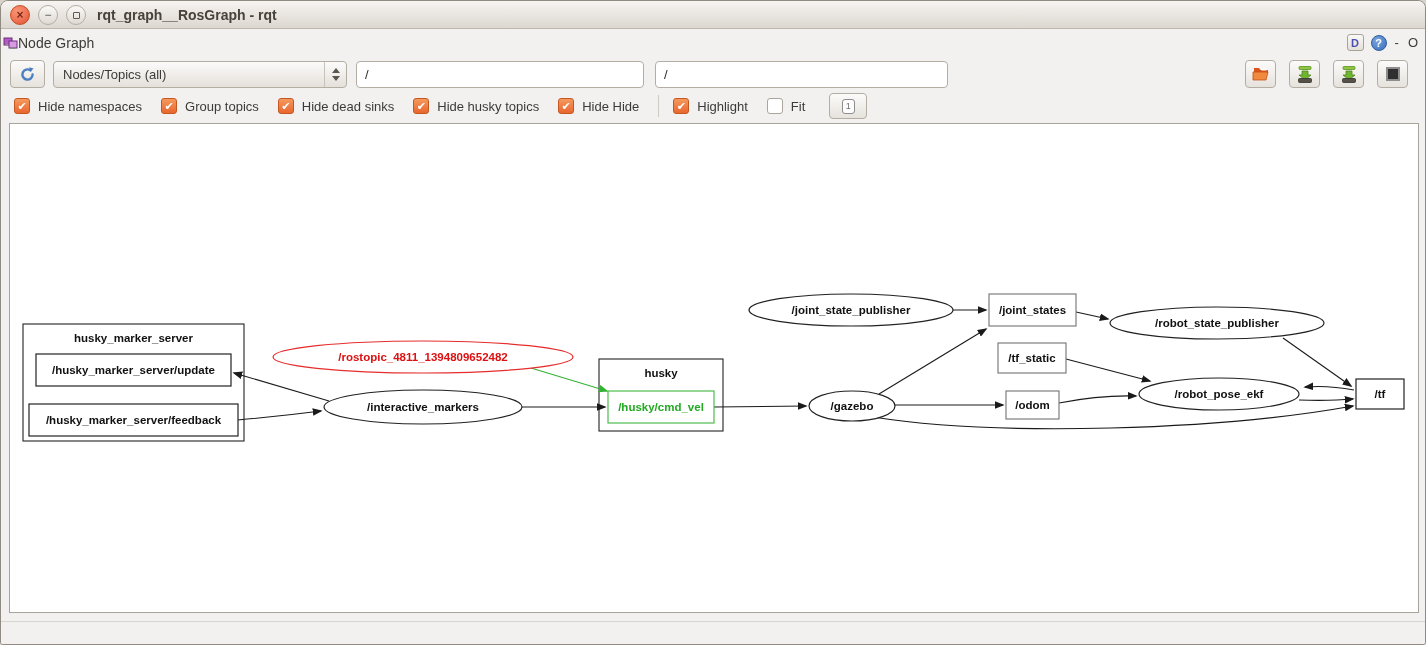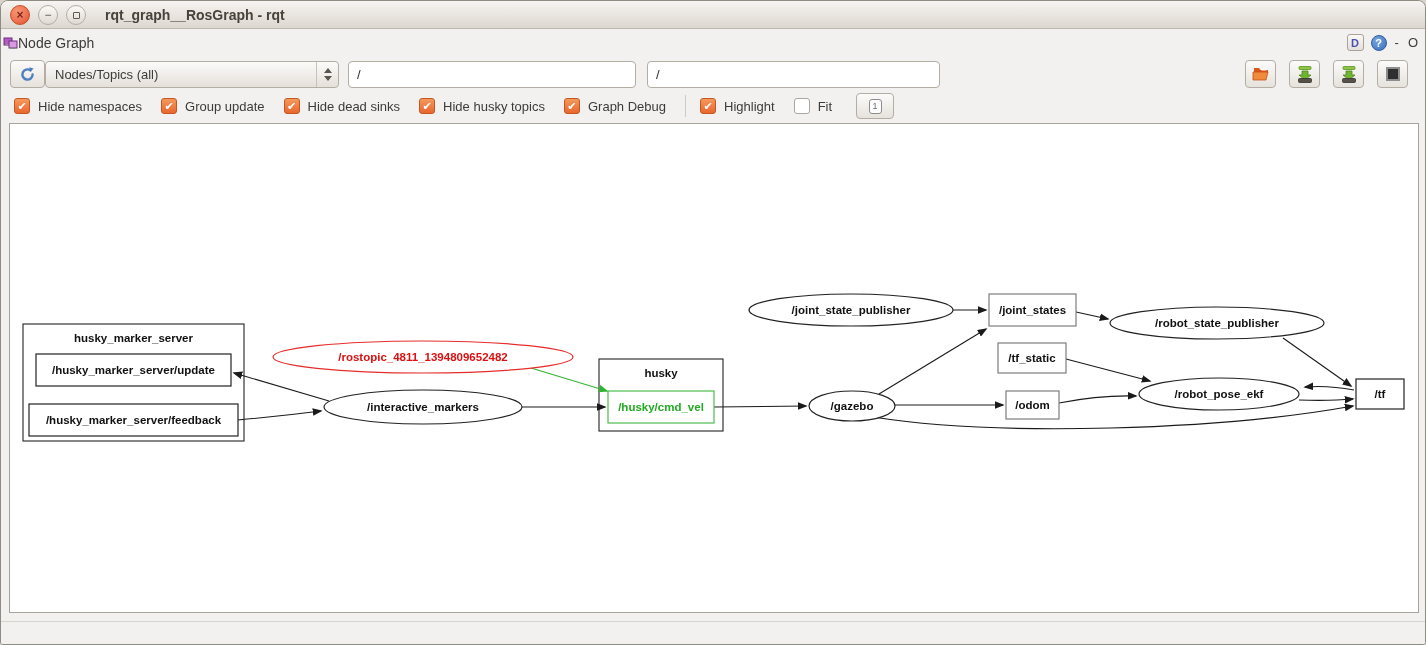--- a/index.html
+++ b/index.html
@@ -22,21 +22,21 @@
     display:flex; align-items:center; justify-content:center;
     font-size:12px; line-height:1; cursor:default; }
   .wbtn.close{ left:9px; background:radial-gradient(circle at 35% 30%,#f79673,#ef7256 55%,#dd4f29);
     border:1px solid #c34f24; color:#7e2817; font-weight:bold; }
   .wbtn.min,.wbtn.max{ background:linear-gradient(#fbfaf8,#dedad3);
     border:1px solid #b3ada4; color:#5d584f; }
   .wbtn.min{ left:37px; } .wbtn.max{ left:65px; }
   .wbtn.max .sq{ width:7px; height:7px; border:1.5px solid #5d584f; border-radius:1px; }
   .title-text{
     position:absolute; left:96px; top:0; height:28px; line-height:28px;
-    font-size:14px; font-weight:bold; color:#47423a;margin-left:8px;
+    font-size:14px; font-weight:bold; color:#47423a;
   }
 
   
   .plugin-header{ position:absolute; left:0; top:29px; width:100%; height:27px;padding-left:8px; }
   .plugin-header .ptitle{ position:absolute; left:17px; top:5px; font-size:14px; color:#3c3b37; }
   .plugin-icon{ position:absolute; left:2px; top:6px; }
   .ph-controls{ position:absolute; right:6px; top:4px; display:flex; align-items:center; gap:7px; }
   .dock-btn{ width:17px; height:17px; border:1px solid #a8a299; border-radius:3px;
     background:linear-gradient(#fbfaf8,#e3dfd9); font-size:11px; font-weight:bold;
     color:#4b4fae; display:flex; align-items:center; justify-content:center; }
@@ -48,21 +48,21 @@
   
   .toolbar{ position:absolute; left:0; top:56px; width:100%; height:34px;
     display:flex; align-items:center; padding:0 17px 0 9px; }
   .tb-btn{
     height:28px; border:1px solid #b3ada4; border-radius:4px;
     background:linear-gradient(#fcfbfa,#e6e2dc);
     display:flex; align-items:center; justify-content:center; cursor:default;
   }
   .refresh-btn{ width:35px; }
   .combo{
-    width:294px; height:27px; 
+    width:294px; height:27px; margin-left:8px;
     border:1px solid #b3ada4; border-radius:4px;
     background:linear-gradient(#fcfbfa,#e4e0da);
     display:flex; align-items:center; font-size:13px; color:#3c3b37;
   }
   .combo .combo-label{ flex:1; padding-left:9px; }
   .combo .spin{ width:22px; height:100%; border-left:1px solid #c6c1b9;
     display:flex; flex-direction:column; align-items:center; justify-content:center; gap:3px; }
   .tri-up{ width:0;height:0;border-left:4px solid transparent;border-right:4px solid transparent;border-bottom:5px solid #5a564e; }
   .tri-dn{ width:0;height:0;border-left:4px solid transparent;border-right:4px solid transparent;border-top:5px solid #5a564e; }
   .tfield{
@@ -189,33 +189,33 @@
     </div>
   </div>
 
   <div class="filter-row" id="filter-row">
       <span class="chk-item">
         <span class="chk on">✔</span>
         <span>Hide namespaces</span>
       </span>
       <span class="chk-item">
         <span class="chk on">✔</span>
-        <span>Group update</span>
+        <span>Group topics</span>
       </span>
       <span class="chk-item">
         <span class="chk on">✔</span>
         <span>Hide dead sinks</span>
       </span>
       <span class="chk-item">
         <span class="chk on">✔</span>
         <span>Hide husky topics</span>
       </span>
       <span class="chk-item">
         <span class="chk on">✔</span>
-        <span>Graph Debug</span>
+        <span>Hide Hide</span>
       </span>
       <span class="vsep"></span>
       <span class="chk-item">
         <span class="chk on">✔</span>
         <span>Highlight</span>
       </span>
       <span class="chk-item">
         <span class="chk off"></span>
         <span>Fit</span>
       </span>

